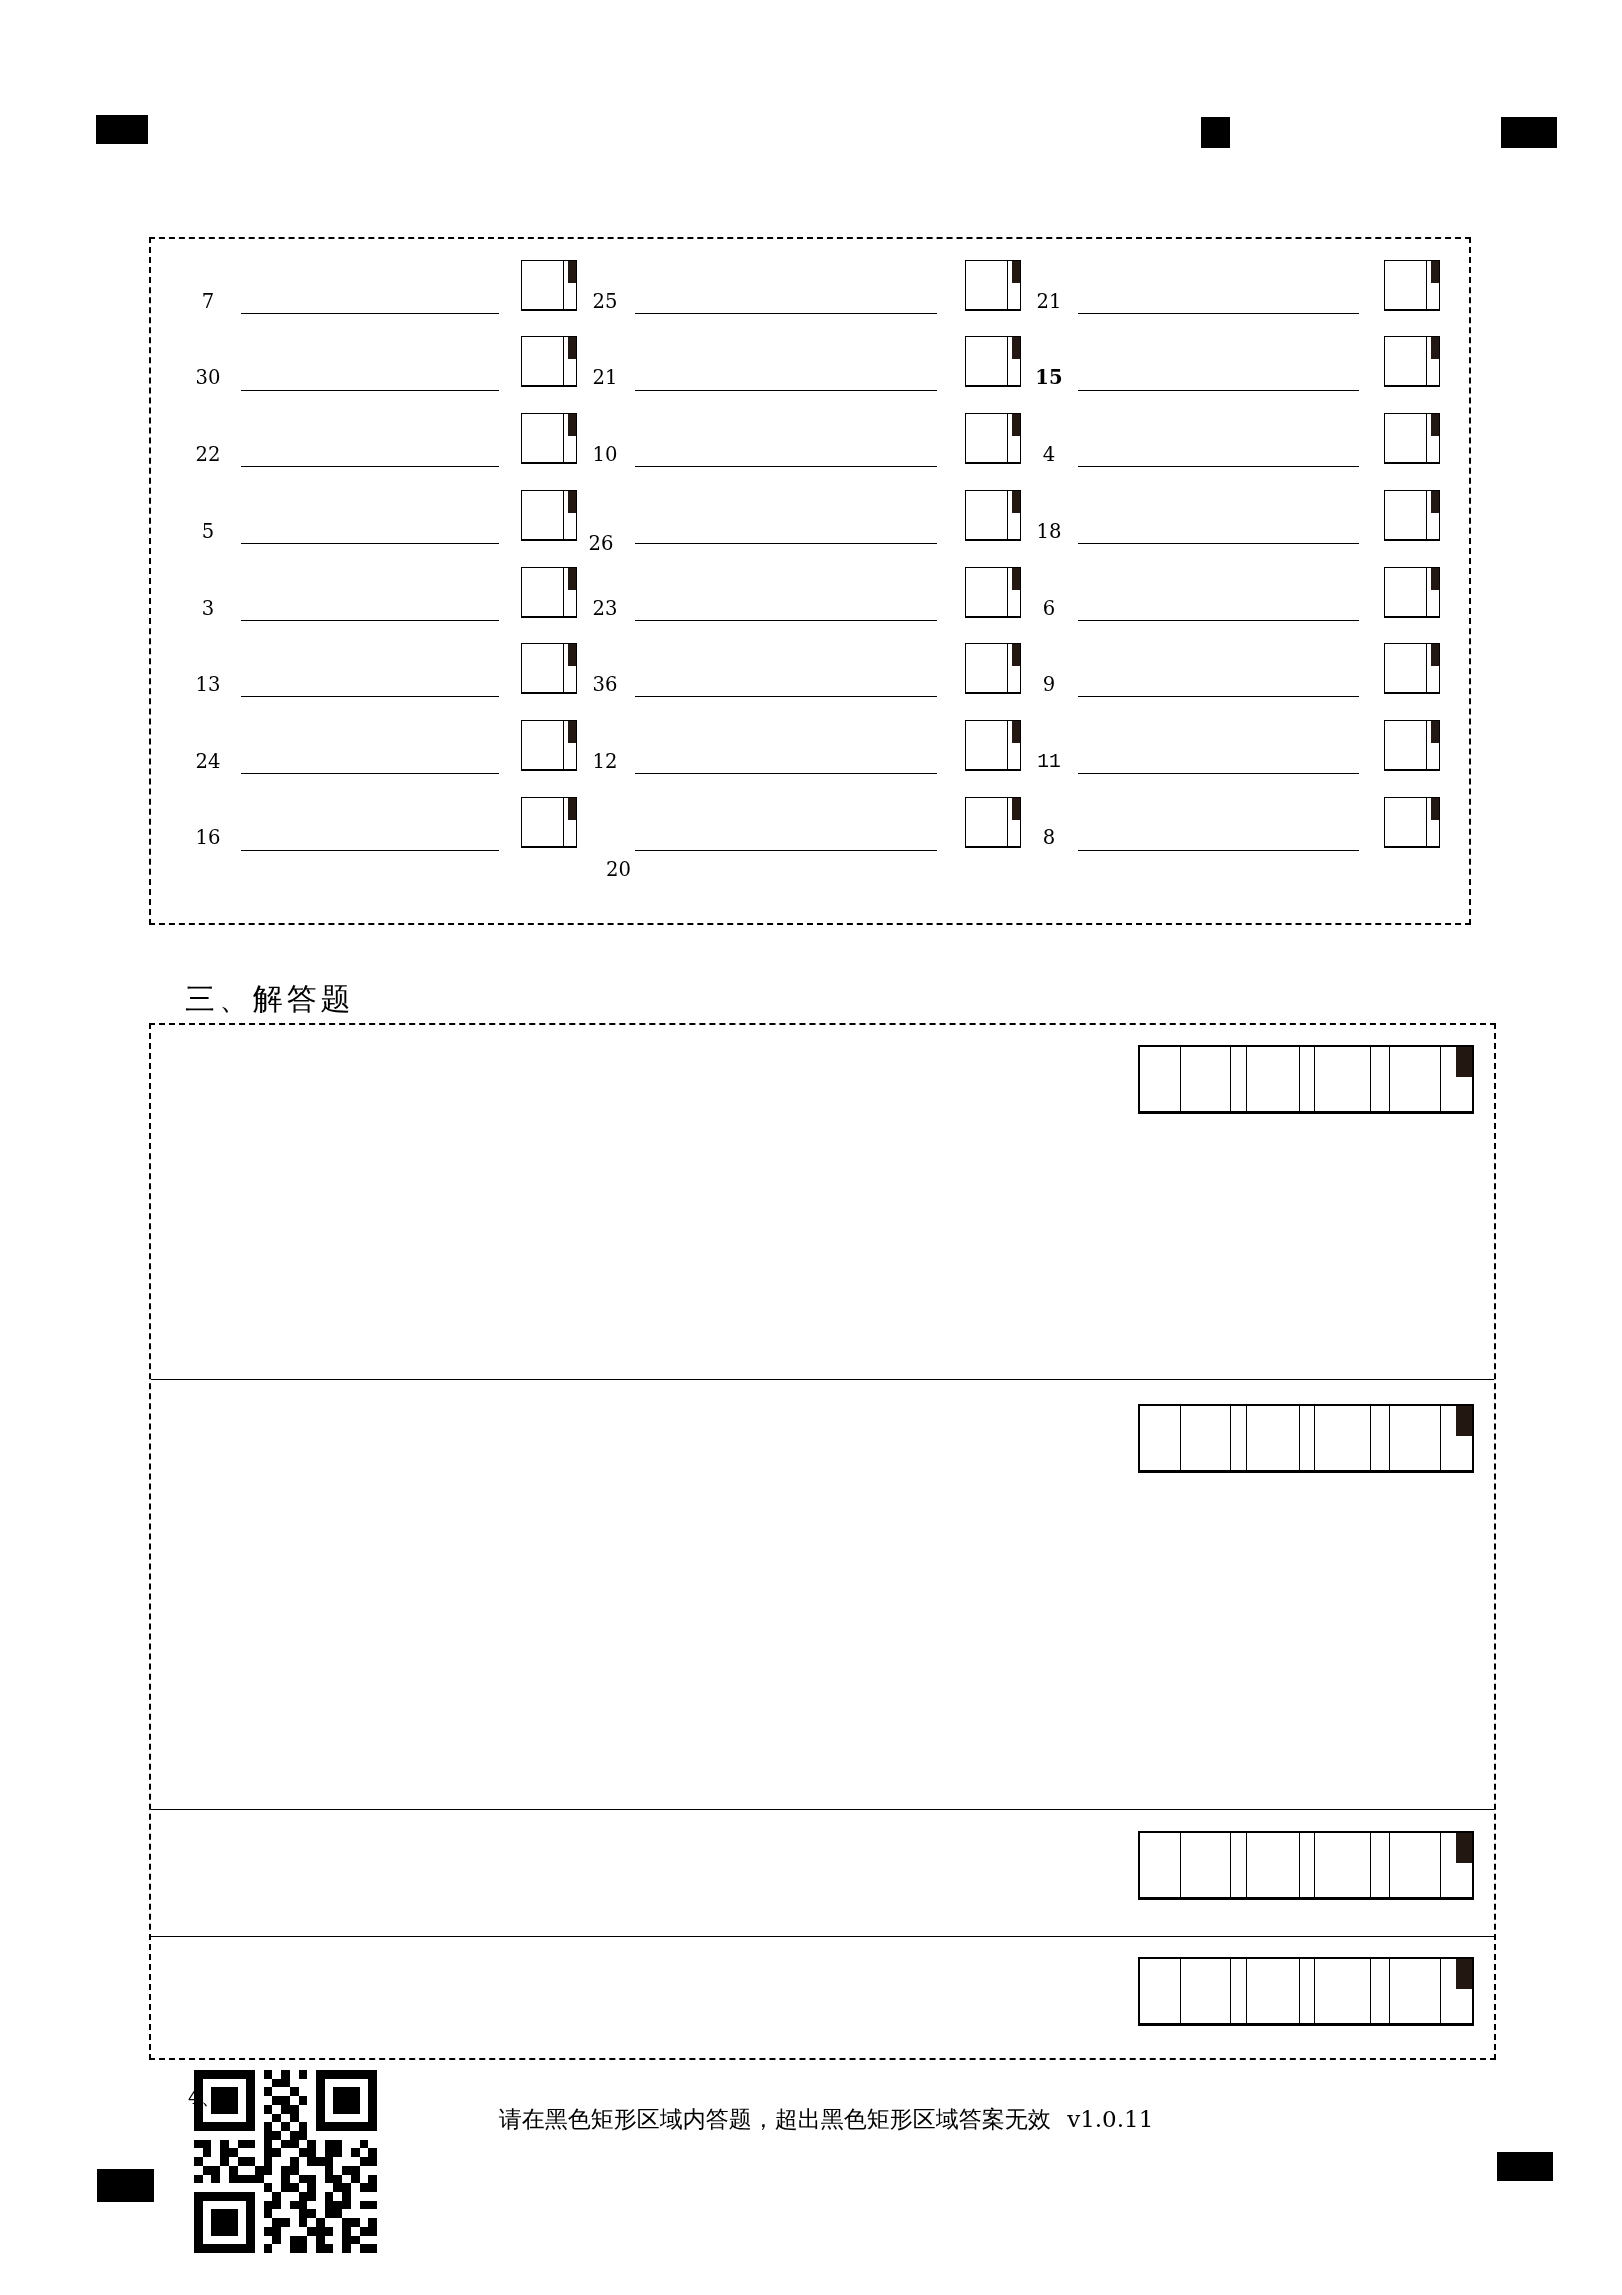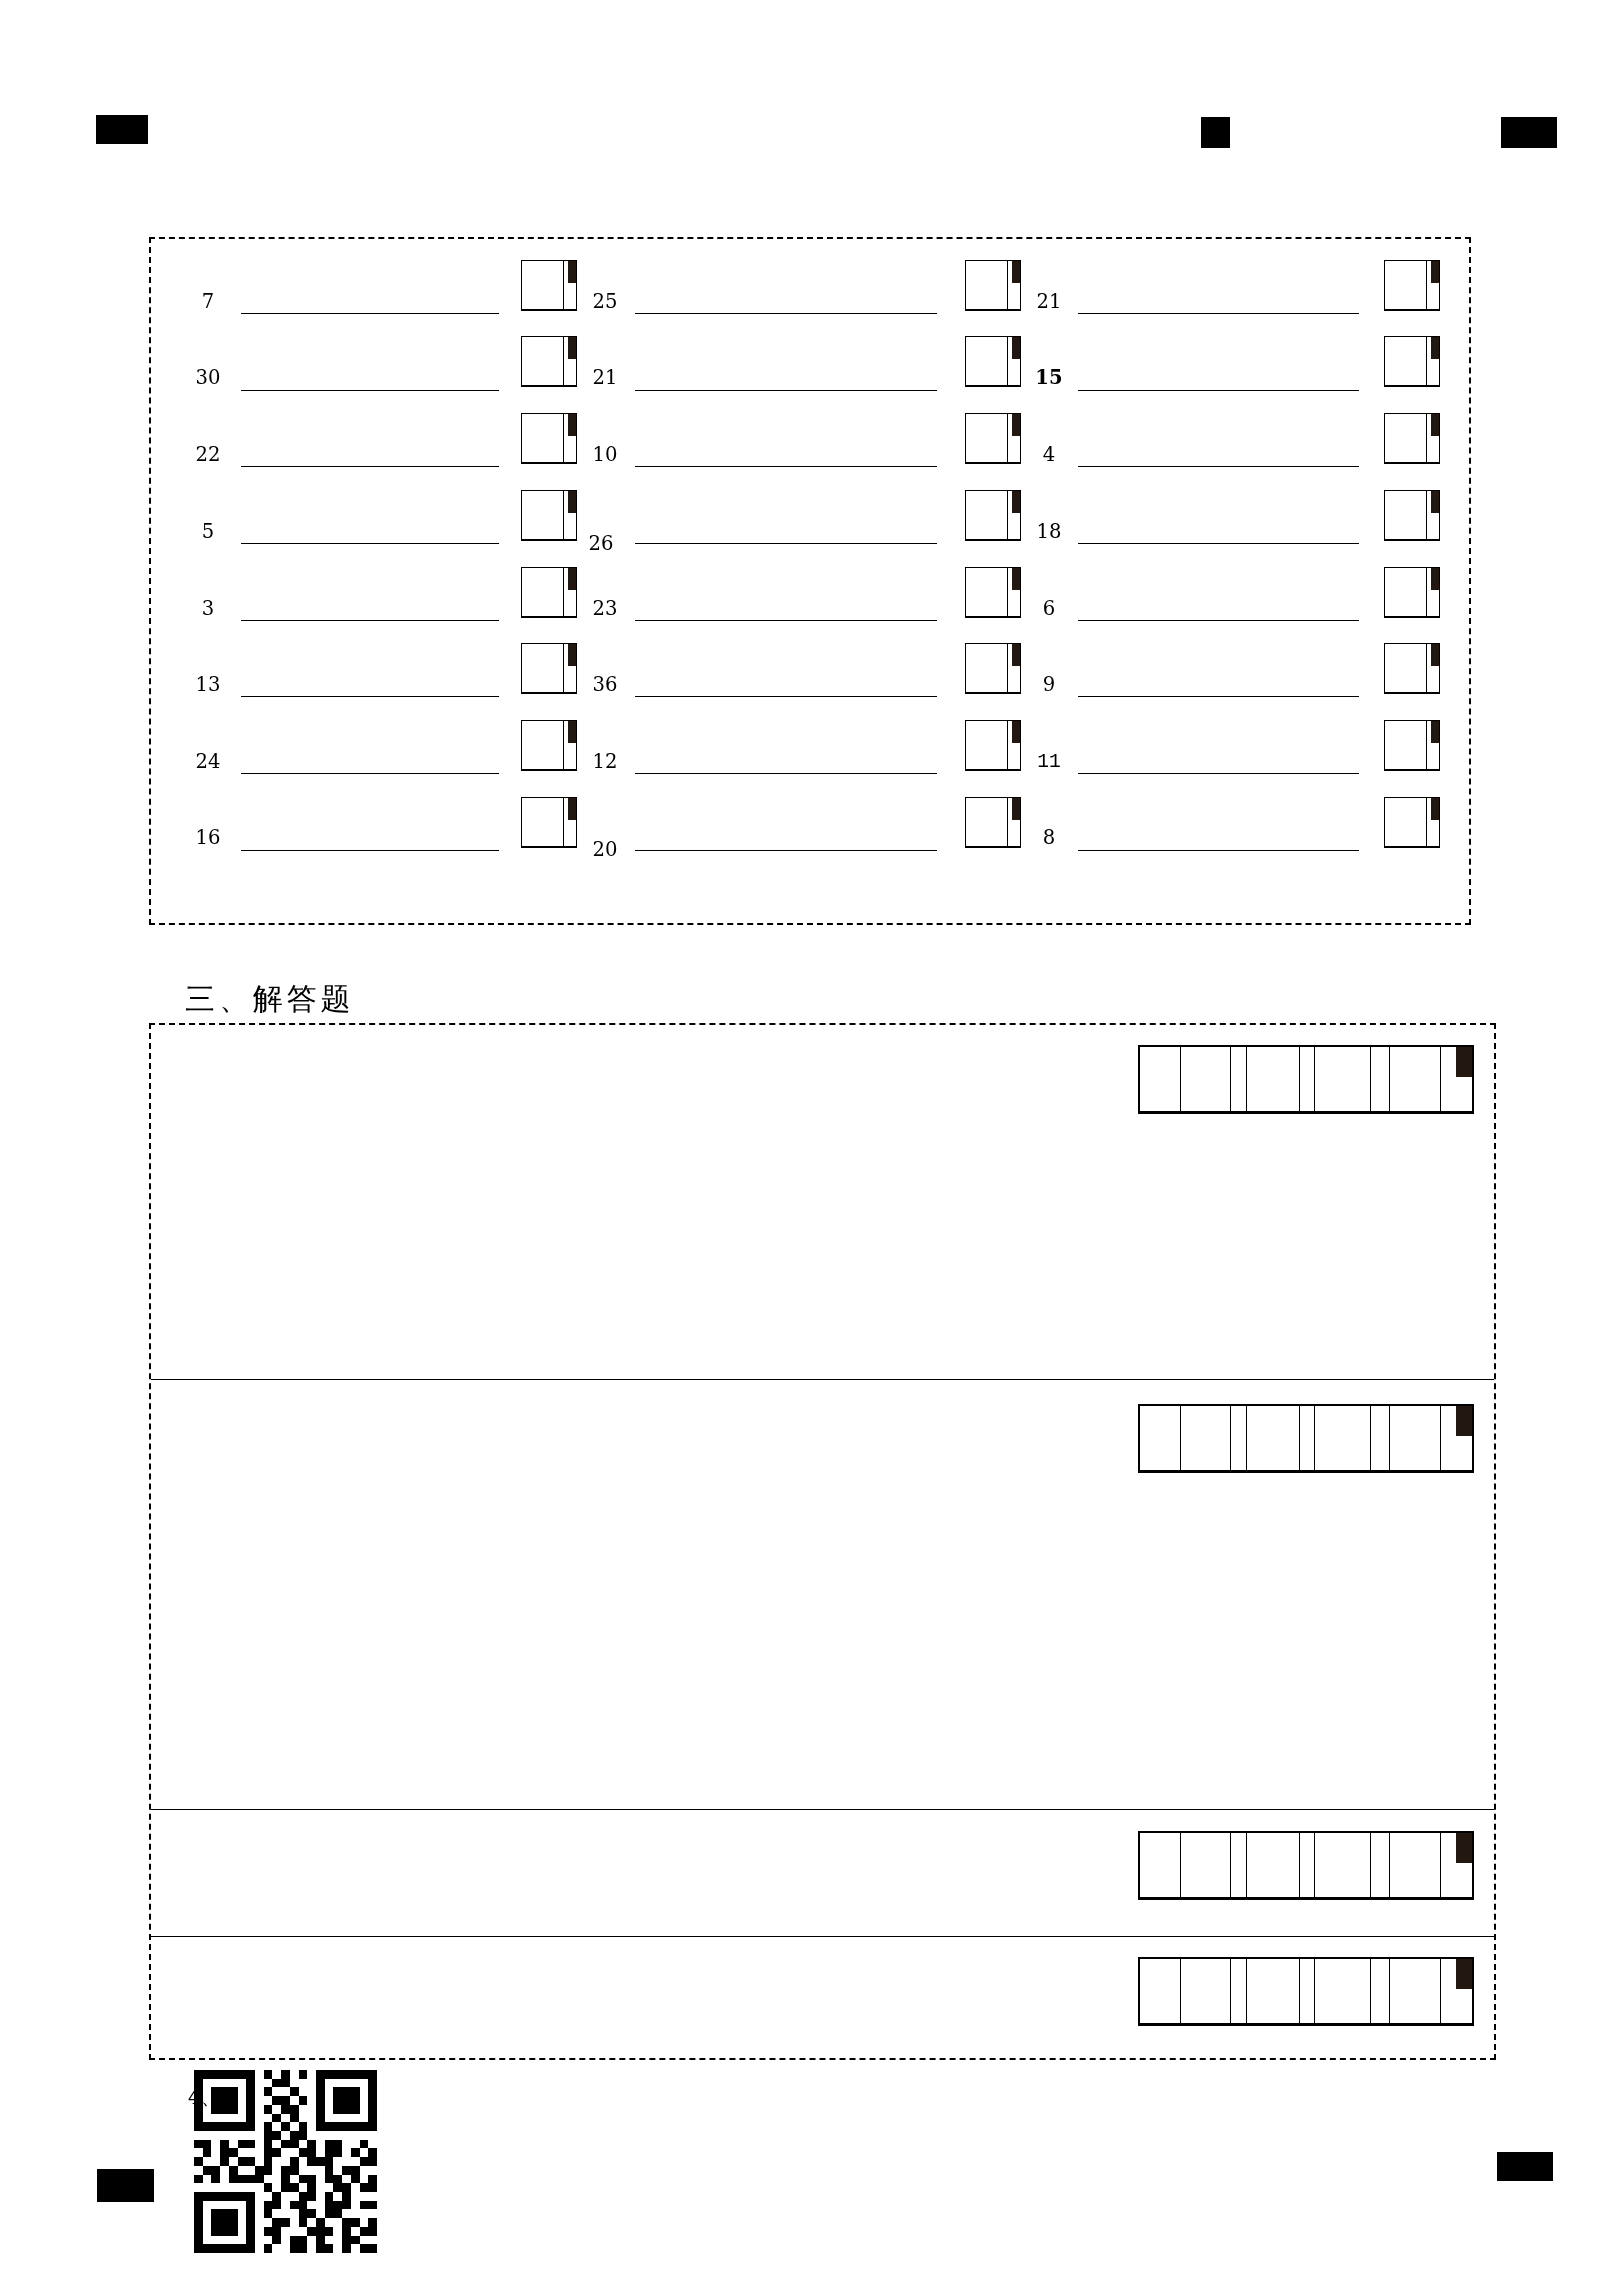--- a/index.html
+++ b/index.html
@@ -195,21 +195,21 @@
       <div class="sbox" style="left: 1233px; top: 481px;">
         <div class="sbox-div"></div>
         <div class="sbox-mark" style="background: rgb(35, 23, 17);"></div>
       </div>
       <div class="blank-num" style="left: 31px; top: 588px;">16</div>
       <div class="blank-line" style="left: 90px; top: 611px; width: 258px;"></div>
       <div class="sbox" style="left: 370px; top: 558px;">
         <div class="sbox-div"></div>
         <div class="sbox-mark" style="background: rgb(35, 23, 17);"></div>
       </div>
-      <div class="blank-num" style="left: 428px; top: 600px;">20</div>
+      <div class="blank-num" style="left: 428px; top: 620px; text-align: right;">20</div>
       <div class="blank-line" style="left: 484px; top: 611px; width: 302px;"></div>
       <div class="sbox" style="left: 814px; top: 558px;">
         <div class="sbox-div"></div>
         <div class="sbox-mark" style="background: rgb(35, 23, 17);"></div>
       </div>
       <div class="blank-num" style="left: 872px; top: 588px;">8</div>
       <div class="blank-line" style="left: 927px; top: 611px; width: 281px;"></div>
       <div class="sbox" style="left: 1233px; top: 558px;">
         <div class="sbox-div"></div>
         <div class="sbox-mark" style="background: rgb(35, 23, 17);"></div>
@@ -276,20 +276,24 @@
         <div class="cell" style="width: 15px;"></div>
         <div class="cell" style="width: 56px;"></div>
         <div class="cell" style="width: 19.6px;"></div>
         <div class="cell" style="width: 52px;"></div>
         <div class="cell" style="width: 31px;">
           <div class="gbox-mark" style="background: rgb(35, 23, 17);"></div>
         </div>
       </div>
   </div>
 
+  <div id="footer-notice">
+    <span>请在黑色矩形区域内答题，超出黑色矩形区域答案无效</span>
+    <span style="margin-left:9.2px;">v1.0.11</span>
+  </div>
 
   <svg id="qr" viewBox="0 0 21 21" shape-rendering="crispEdges">
       <rect x="0" y="0" width="1" height="1" fill="#000"></rect>
       <rect x="1" y="0" width="1" height="1" fill="#000"></rect>
       <rect x="2" y="0" width="1" height="1" fill="#000"></rect>
       <rect x="3" y="0" width="1" height="1" fill="#000"></rect>
       <rect x="4" y="0" width="1" height="1" fill="#000"></rect>
       <rect x="5" y="0" width="1" height="1" fill="#000"></rect>
       <rect x="6" y="0" width="1" height="1" fill="#000"></rect>
       <rect x="8" y="0" width="1" height="1" fill="#000"></rect>

